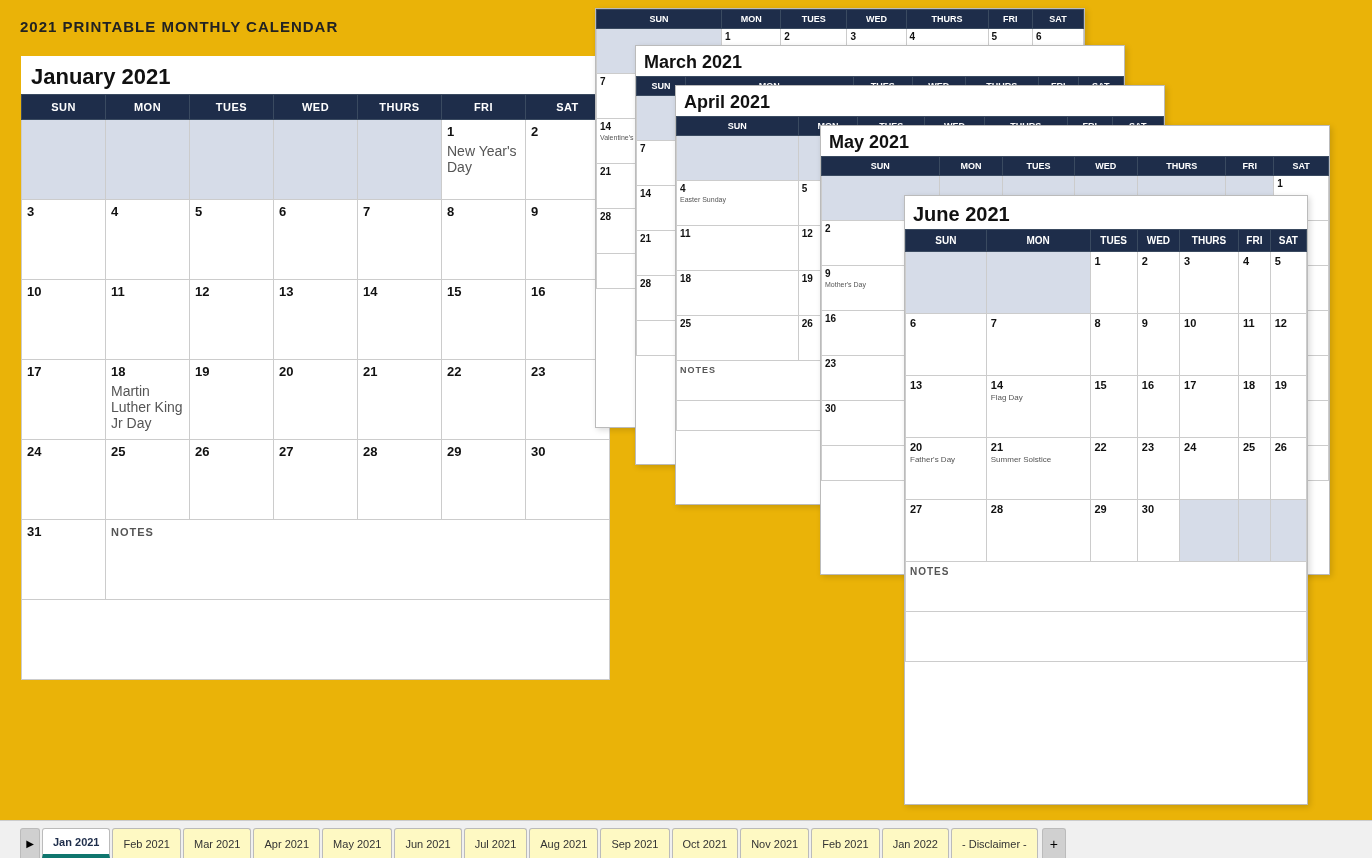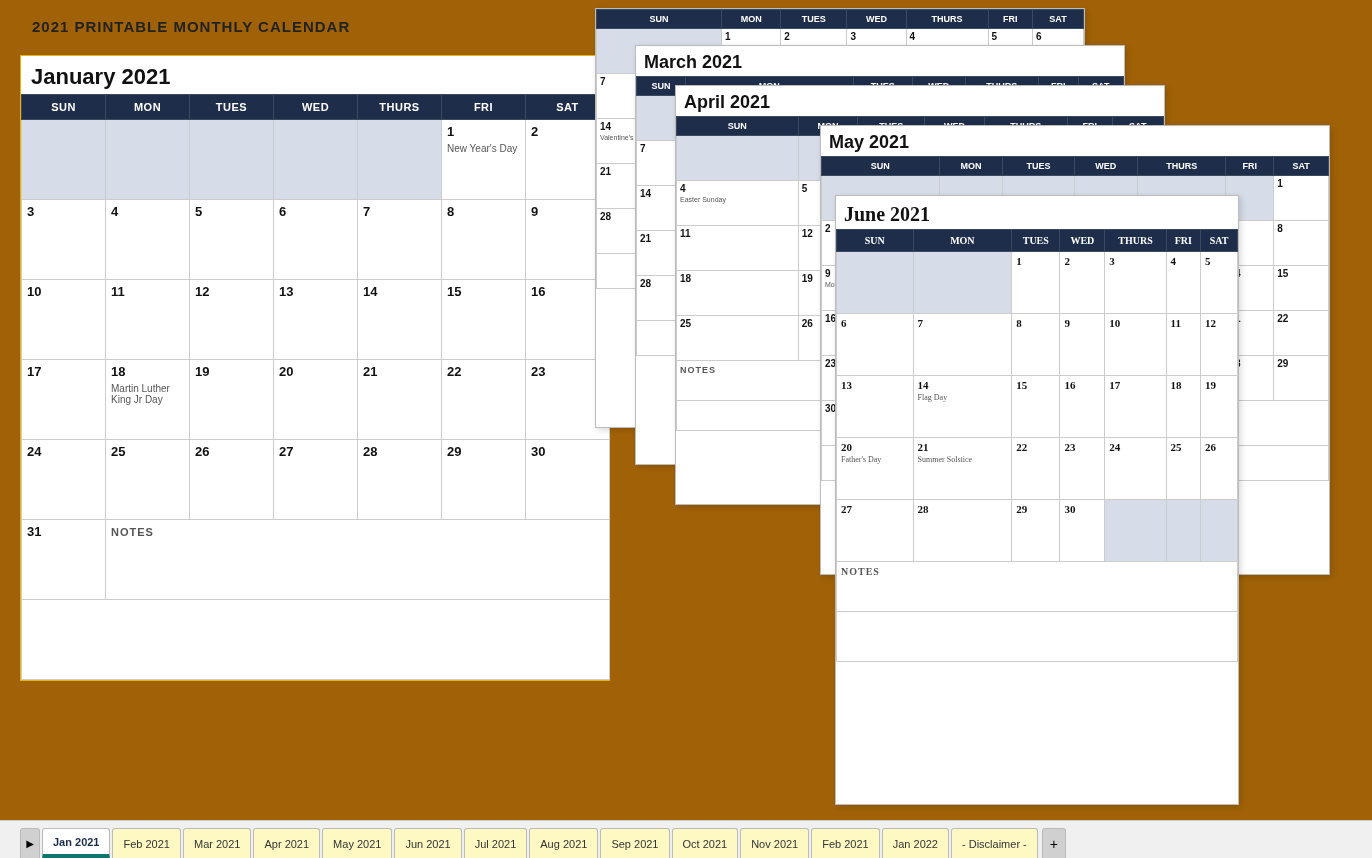--- a/index.html
+++ b/index.html
@@ -1,24 +1,24 @@
 <!DOCTYPE html>
 <html><head>
   <meta charset="utf-8">
   <style>
     * { box-sizing: border-box; margin: 0; padding: 0; }
     body { font-family: Arial, sans-serif; background: #e8e8e8; width: 1372px; height: 858px; overflow: hidden; position: relative; }
 
     
     #main-content {
-      background: #a16207;
+      background: #eab308;
       width: 1372px;
       height: 820px;
       position: relative;
-      padding: 18px 20px 10px 32px;
+      padding: 18px 20px 10px 20px;
     }
 
     
     #page-title {
       font-size: 15px;
       font-weight: 700;
       letter-spacing: 1px;
       color: #222;
       margin-bottom: 6px;
       text-transform: uppercase;
@@ -76,21 +76,21 @@
       height: 80px;
       font-size: 11px;
       letter-spacing: 1px;
       font-weight: 700;
       color: #555;
       vertical-align: top;
       padding-top: 6px;
     }
 
     .holiday-text {
-      font-size: 10px;
+      font-size: 14px;
       font-weight: 400;
       color: #555;
       margin-top: 4px;
       display: block;
     }
 
     
     .stacked-card {
       position: absolute;
       background: white;
@@ -129,26 +129,25 @@
     #may-card {
       left: 820px;
       top: 125px;
       width: 510px;
       height: 450px;
       z-index: 5;
     }
 
     
     #jun-card {
-      left: 835px;
+      left: 904px;
       top: 195px;
       width: 404px;
       height: 610px;
       z-index: 6;
-      font-family: Liberation Serif, serif;
     }
 
     .mini-cal-title {
       font-size: 18px;
       font-weight: 700;
       color: #111;
       padding: 6px 8px 3px 8px;
     }
 
     .mini-cal-grid {

